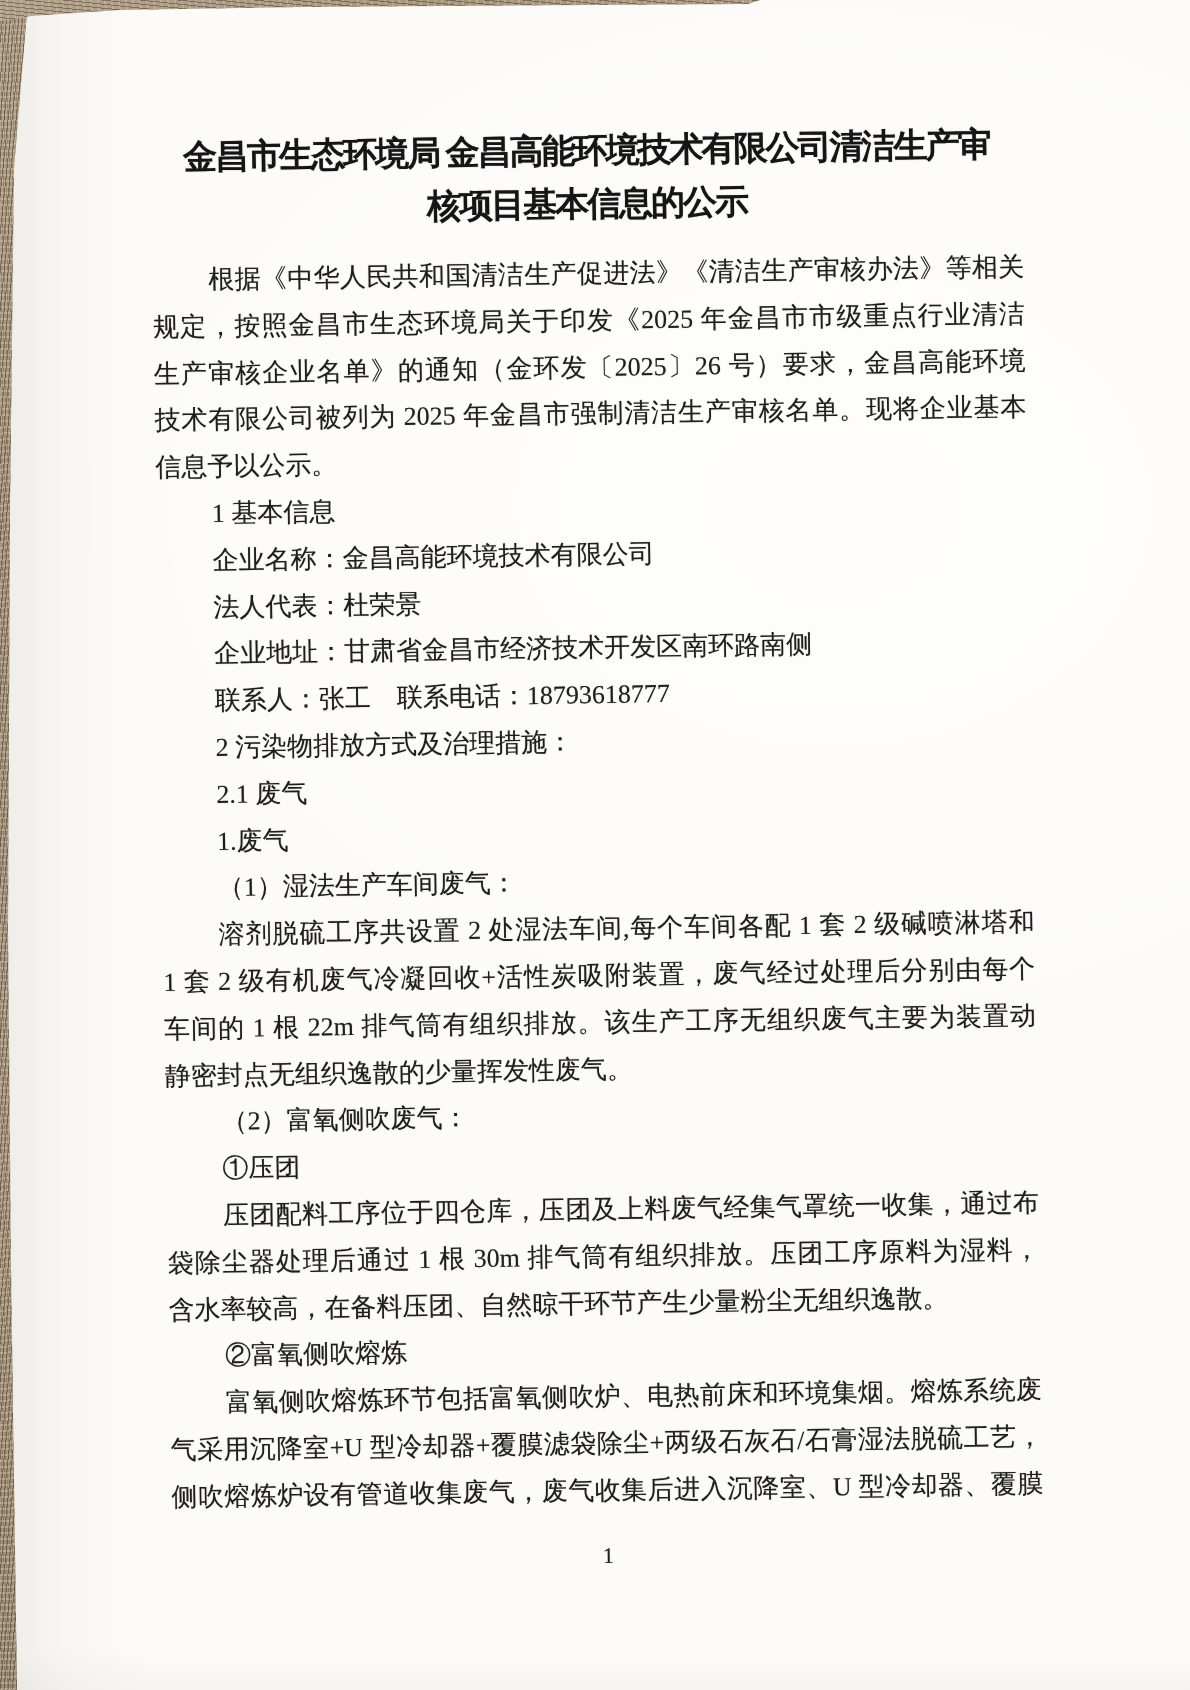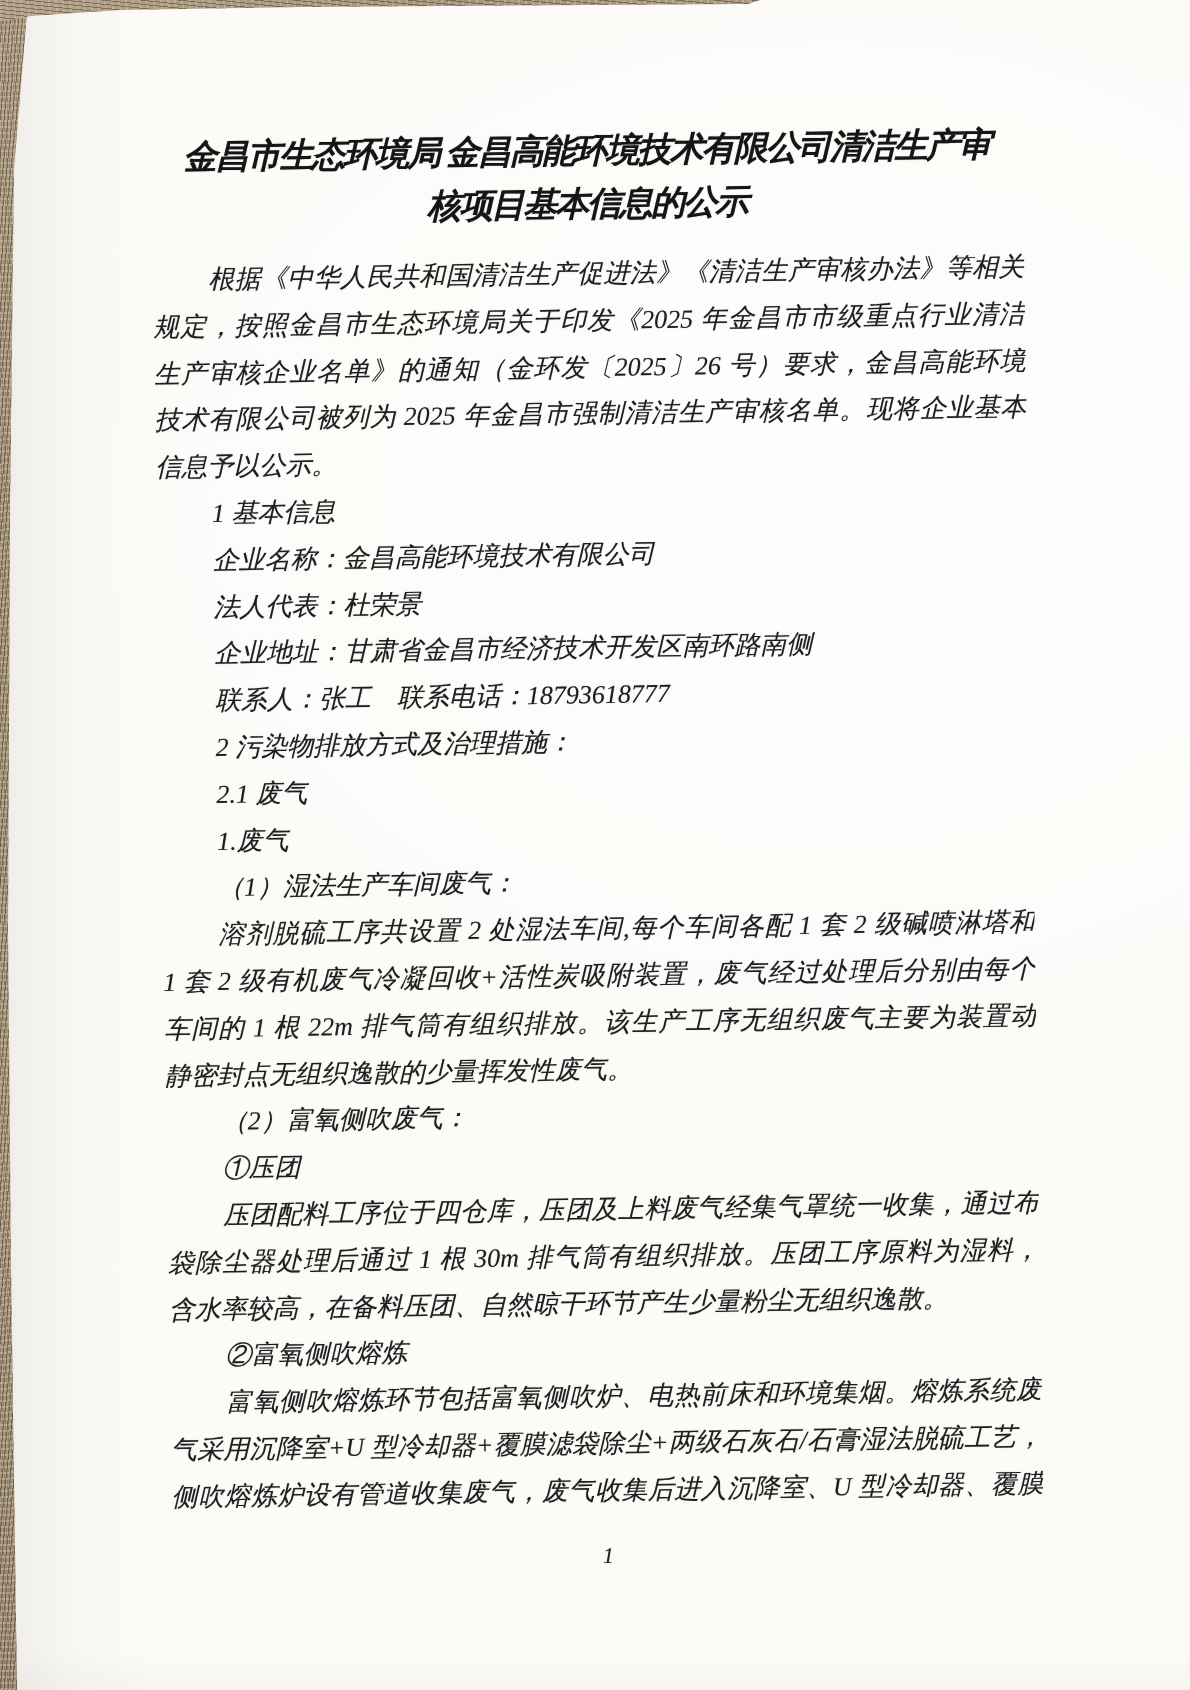--- a/index.html
+++ b/index.html
@@ -10,21 +10,20 @@
     width: 1190px;
     height: 1690px;
     position: relative;
     overflow: hidden;
     background: #ffffff;
     font-family: "Liberation Serif", "DejaVu Serif", serif;
   }
   .scene {
     position: absolute;
     inset: 0;
-    font-style: italic;
   }
   
   .desk-left {
     position: absolute;
     left: 0; top: 0;
     width: 28px; height: 1690px;
     background:
       repeating-linear-gradient(96deg, rgba(62,48,33,0.45) 0 1px, rgba(0,0,0,0) 1px 4px),
       repeating-linear-gradient(177deg, rgba(205,190,165,0.55) 0 2px, rgba(0,0,0,0) 2px 6px),
       repeating-linear-gradient(91deg, rgba(90,72,52,0.35) 0 1px, rgba(0,0,0,0) 1px 3px),

